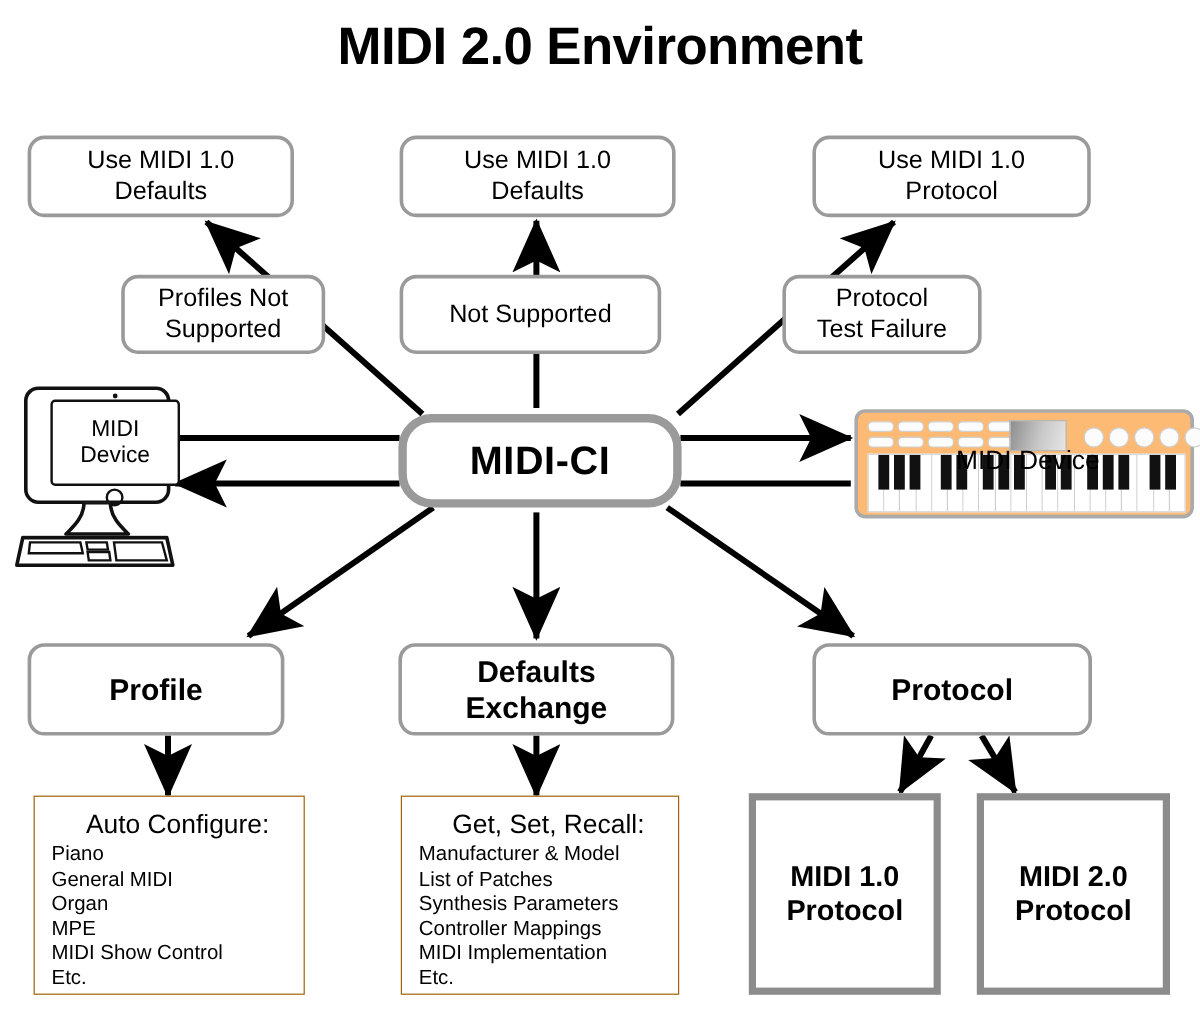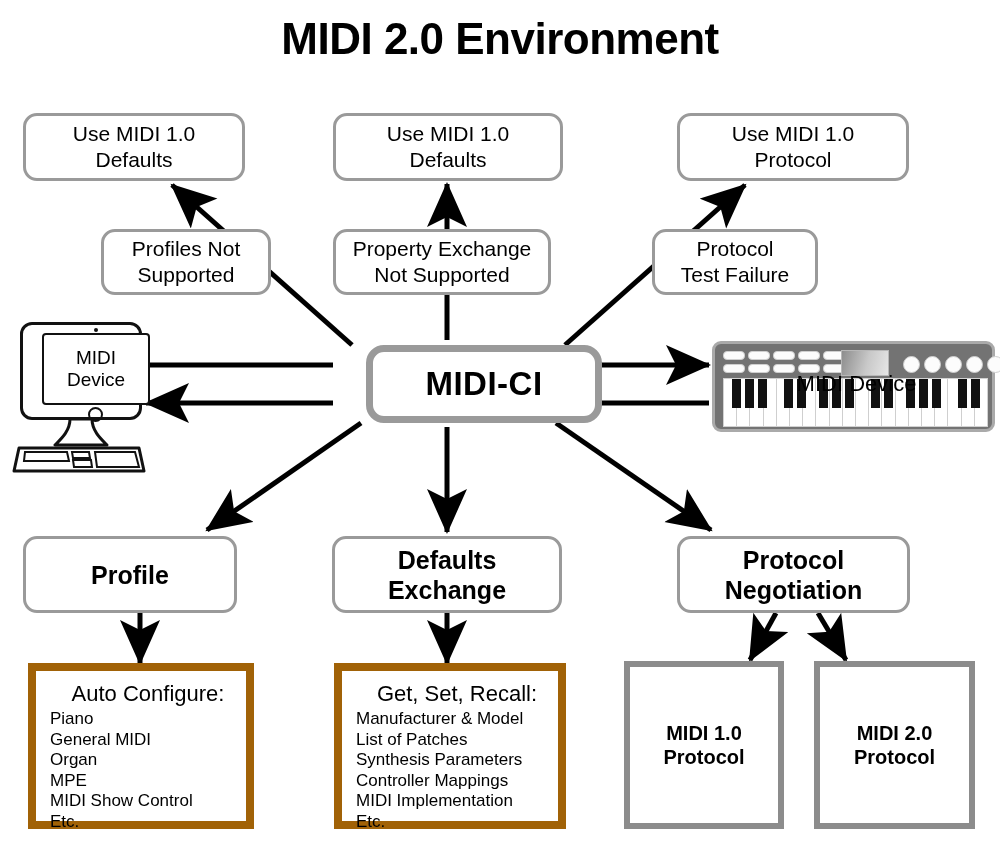--- a/index.html
+++ b/index.html
@@ -32,47 +32,46 @@
     background: #ffffff;
     z-index: 2;
     text-align: center;
     color: #000000;
   }
   .rounded {
     border: 3px solid #9a9a9a;
     border-radius: 14px;
   }
   .rect {
-    border: 8px solid #a16207;
+    border: 1px solid #a16207;
   }
   .rect-thick {
     border: 6px solid #8c8c8c;
   }
   .hub {
     border: 7px solid #9a9a9a;
-    border-radius: 18px;
-    margin-left: 34px;
+    border-radius: 28px;
   }
   .t-reg {
     font-size: 21px;
     font-weight: 400;
     line-height: 1.22;
   }
   .t-bold {
     font-size: 25px;
     font-weight: bold;
     line-height: 1.2;
   }
   .t-hub {
     font-size: 33px;
     font-weight: bold;
     letter-spacing: 0.5px;
   }
   .t-proto {
-    font-size: 20px;
+    font-size: 24px;
     font-weight: bold;
     line-height: 1.22;
   }
   #page-title {
     position: absolute;
     left: 0;
     top: 14px;
     width: 1000px;
     text-align: center;
     font-size: 44px;
@@ -164,21 +163,21 @@
 
   
   #keyboard-device {
     position: absolute;
     left: 712px;
     top: 341px;
     width: 283px;
     height: 91px;
     border: 3px solid #aaa;
     border-radius: 9px;
-    background: #737373;
+    background: #fdba74;
     box-sizing: border-box;
     z-index: 2;
   }
   .kb-panel {
     position: absolute;
     left: 8px; top: 5px;
     width: 265px; height: 28px;
   }
   .kb-btn {
     position: absolute;
@@ -298,21 +297,20 @@
     <div>Use MIDI 1.0</div>
     <div>Protocol</div>
   </div>
 
   <div class="node rounded t-reg" style="left:101px; top:229px; width:170px; height:66px;">
     <div>Profiles Not</div>
     <div>Supported</div>
   </div>
 
   <div class="node rounded t-reg" style="left:333px; top:229px; width:218px; height:66px;">
-    <div>Property Exchange</div>
     <div>Not Supported</div>
   </div>
 
   <div class="node rounded t-reg" style="left:652px; top:229px; width:166px; height:66px;">
     <div>Protocol</div>
     <div>Test Failure</div>
   </div>
 
   <div class="node hub t-hub" style="left:332px; top:345px; width:236px; height:78px;">
     <div>MIDI-CI</div>
@@ -402,21 +400,20 @@
     <div>Profile</div>
   </div>
 
   <div class="node rounded t-bold" style="left:332px; top:536px; width:230px; height:77px;">
     <div>Defaults</div>
     <div>Exchange</div>
   </div>
 
   <div class="node rounded t-bold" style="left:677px; top:536px; width:233px; height:77px;">
     <div>Protocol</div>
-    <div>Negotiation</div>
   </div>
 
   <div class="node rect listbox" style="left:28px; top:663px; width:226px; height:166px;">
     <div class="list-head">Auto Configure:</div>
     <div class="list-items">
       <div>Piano</div>
       <div>General MIDI</div>
       <div>Organ</div>
       <div>MPE</div>
       <div>MIDI Show Control</div>

